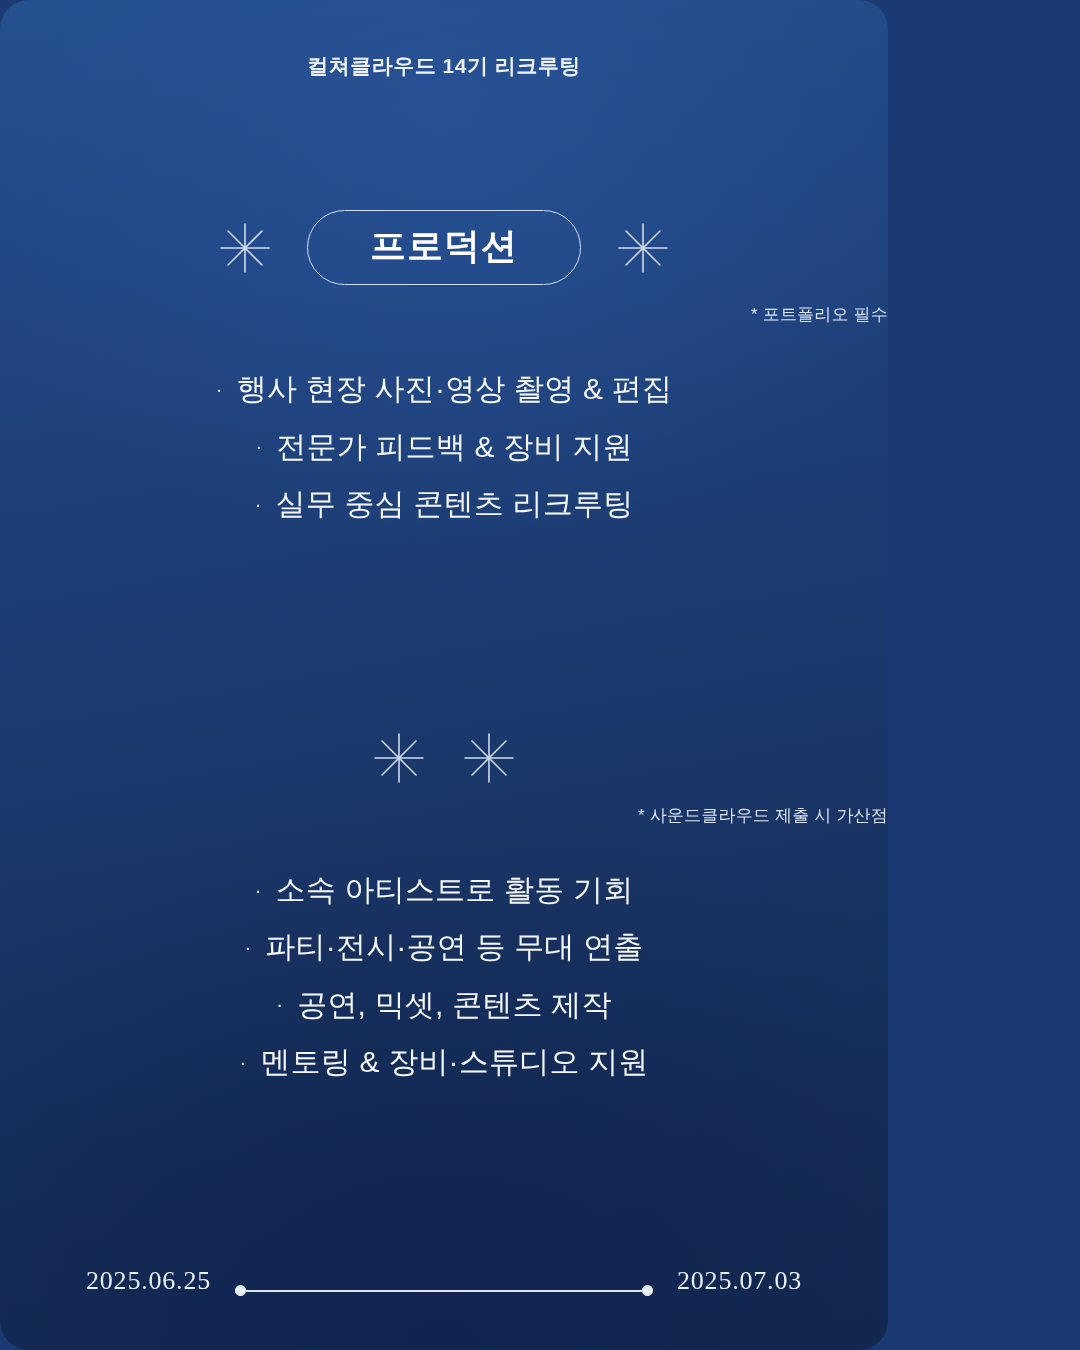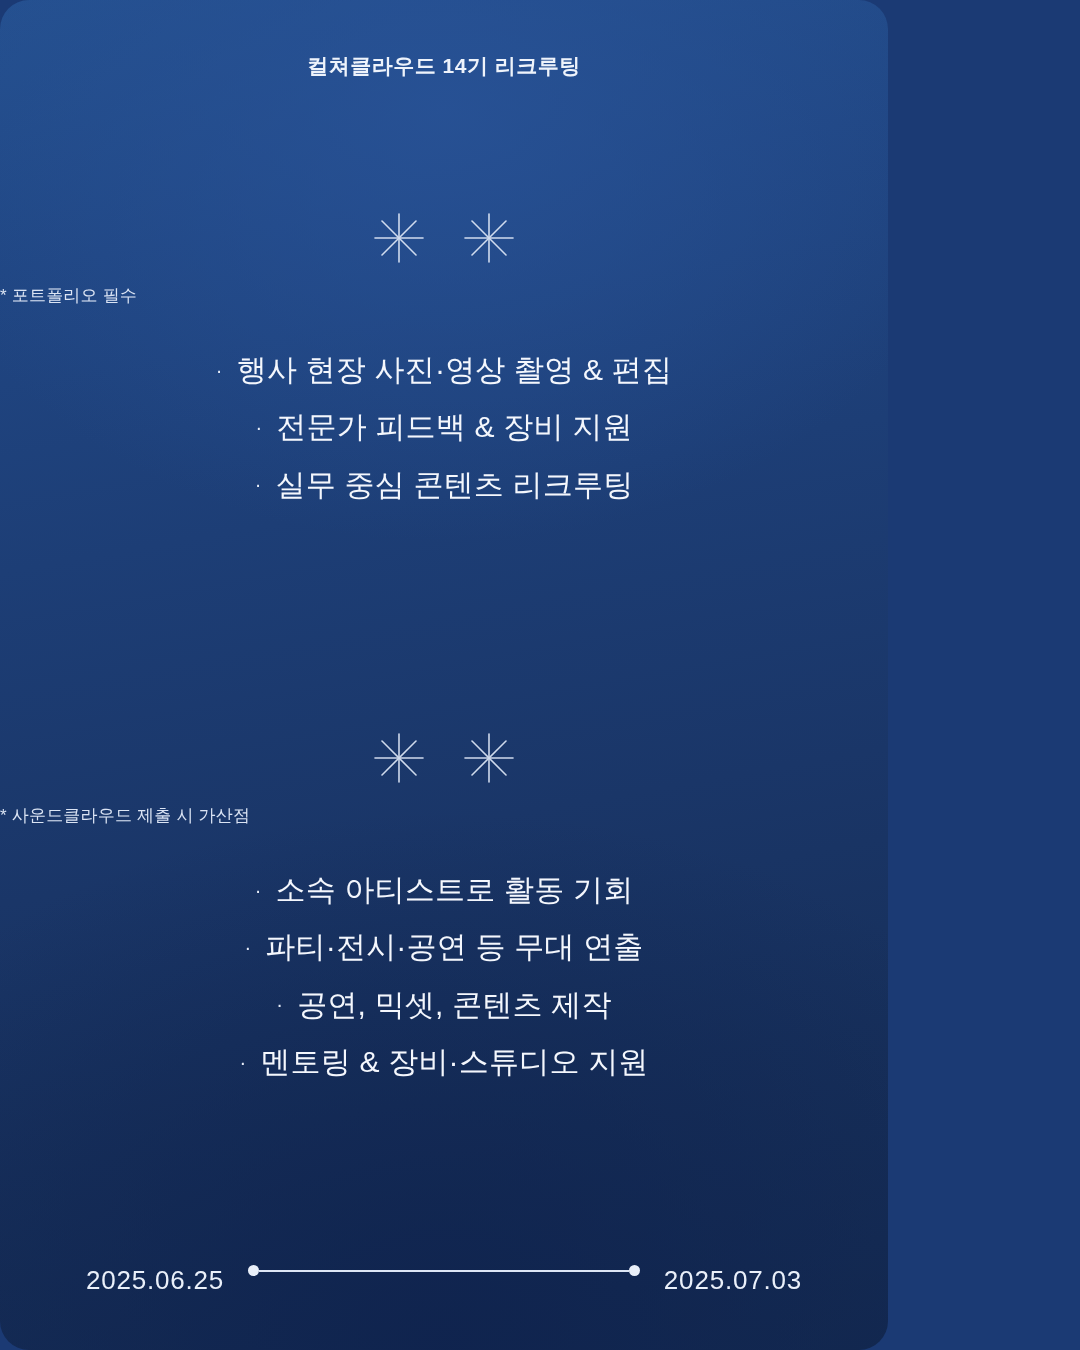--- a/index.html
+++ b/index.html
@@ -64,21 +64,21 @@
     text-align: center;
   }
   .spark {
     width: 56px;
     height: 56px;
     flex: 0 0 auto;
     opacity: 0.92;
   }
   .note {
     margin-top: 18px;
-    text-align: left;
+    text-align: right;
     font-size: 17px;
     color: #dbe4f4;
     letter-spacing: 0.2px;
   }
   .list {
     margin: 38px 0 0 0;
     padding: 0;
     list-style: none;
     text-align: center;
   }
@@ -97,25 +97,26 @@
     color: #e7edf8;
   }
   .list li .txt { vertical-align: middle; }
 
   .footer {
     position: absolute;
     bottom: 54px;
     left: 0;
     width: 100%;
     display: flex;
-    align-items: flex-start;
+    align-items: flex-end;
     justify-content: center;
     gap: 24px;
     padding: 0 86px;
     box-sizing: border-box;
+    font-family: Liberation Serif, serif;
   }
   .footer .date {
     font-size: 26px;
     color: #eaf0fa;
     letter-spacing: 0.8px;
     white-space: nowrap;
   }
   .timeline {
     flex: 1;
     display: flex;
@@ -147,20 +148,21 @@
       <span class="spark">
         <svg viewBox="0 0 56 56" width="56" height="56" aria-hidden="true">
           <g stroke="#dfe8f7" stroke-width="1.6" stroke-linecap="round">
             <line x1="28" y1="4" x2="28" y2="52"></line>
             <line x1="4" y1="28" x2="52" y2="28"></line>
             <line x1="11" y1="11" x2="45" y2="45"></line>
             <line x1="45" y1="11" x2="11" y2="45"></line>
           </g>
         </svg>
       </span>
+      <div class="pill">프로덕션</div>
       <span class="spark">
         <svg viewBox="0 0 56 56" width="56" height="56" aria-hidden="true">
           <g stroke="#dfe8f7" stroke-width="1.6" stroke-linecap="round">
             <line x1="28" y1="4" x2="28" y2="52"></line>
             <line x1="4" y1="28" x2="52" y2="28"></line>
             <line x1="11" y1="11" x2="45" y2="45"></line>
             <line x1="45" y1="11" x2="11" y2="45"></line>
           </g>
         </svg>
       </span>

